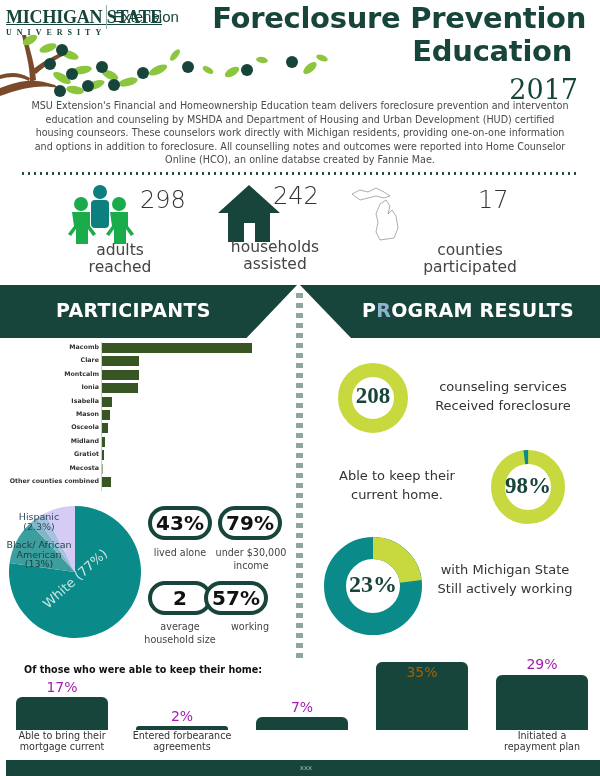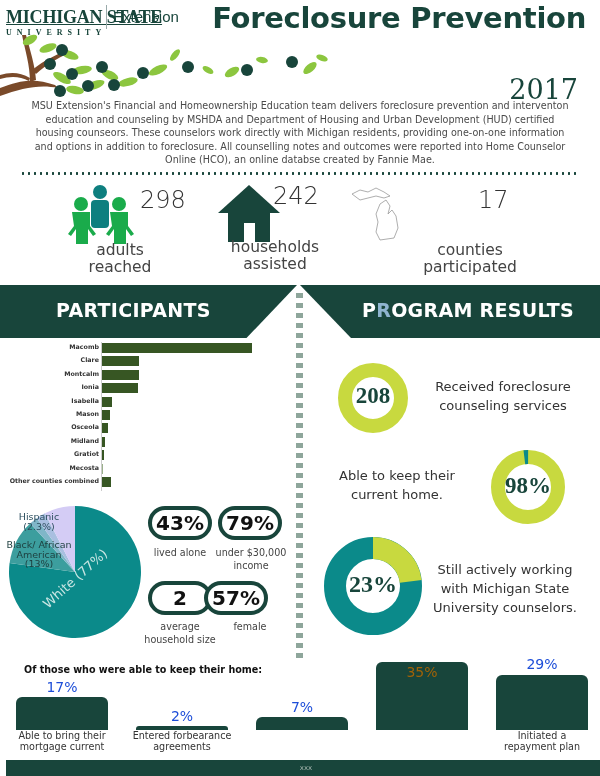--- a/index.html
+++ b/index.html
@@ -36,21 +36,21 @@
   
   .pill { width: 64px; height: 34px; border: 4px solid #18453b; border-radius: 18px; background:#fff; text-align: center; font-weight: bold; font-size: 20px; line-height: 26px; color: #111; }
   .pill-label { text-align: center; font-size: 9.6px; line-height: 13px; color: #444; }
   
   .donut-num { font-weight: bold; font-size: 23px; color: #18453b; text-align: center; font-family: Liberation Serif, serif; }
   .res-text { text-align: center; font-size: 13px; line-height: 19px; color: #333; }
   
   .btm-title { left: 24px; top: 664px; font-size: 9.6px; font-weight: bold; color: #111; }
   .bcol { position: absolute; width: 92px; }
   .bcol .bblock { position: absolute; left: 0; bottom: 0; width: 92px; background: #18453b; border-radius: 6px 6px 0 0; }
-  .bval { position: absolute; width: 92px; text-align: center; font-size: 14px; color: #1d4ed8; }
+  .bval { position: absolute; width: 92px; text-align: center; font-size: 14px; color: #a21caf; }
   .blbl { position: absolute; width: 120px; text-align: center; font-size: 9.6px; line-height: 10.5px; color: #333; }
   .footer { left: 0; top: 760px; width: 600px; height: 16px; background: #18453b; color: #a7b8b0; font-size: 7px; text-align: center; line-height: 16px; margin-left: 6px; }
 </style>
 </head>
 <body>
 
 <div class="abs msu-name">
   <div class="l1">MICHIGAN STATE</div>
   <div class="l2">UNIVERSITY</div>
 </div>
@@ -92,20 +92,21 @@
     <circle cx="60" cy="61" r="6"></circle>
       <circle cx="143" cy="43" r="6"></circle>
       <circle cx="188" cy="37" r="6"></circle>
     <circle cx="247" cy="40" r="6"></circle>
       <circle cx="292" cy="32" r="6"></circle>
   </g>
 </svg>
 
 <div class="abs title">
   <div>Foreclosure Prevention</div>
+  <div class="line2">Education</div>
 </div>
 <div class="abs year">2017</div>
 <div class="abs intro">MSU Extension's Financial and Homeownership Education team delivers foreclosure prevention and interventon education and counseling by MSHDA and Department of Housing and Urban Development (HUD) certified housing counseors. These counselors work directly with Michigan residents, providing one-on-one information and options in addition to foreclosure. All counselling notes and outcomes were reported into Home Counselor Online (HCO), an online databse created by Fannie Mae.</div>
 <div class="abs dots" style="top:172px"></div>
 
 <svg class="abs" style="left:64px;top:184px" width="72" height="60">
   <circle cx="36" cy="8" r="7" fill="#0e7f7f"></circle>
   <rect x="27" y="16" width="18" height="28" rx="4" fill="#0e7f7f"></rect>
   <circle cx="17" cy="20" r="7" fill="#1aab4b"></circle>
   <path d="M8 28 h18 v14 l6 8 -3 2 -5 -7 v15 h-12 v-15 l-5 7 -3 -2 6 -8 z" fill="#1aab4b"></path>
@@ -226,51 +227,50 @@
     <div>under $30,000</div>
     <div>income</div>
   </div>
 <div class="abs pill" style="left:148px;top:581px">2</div>
 <div class="abs pill-label" style="left:130px;top:620px;width:100px">
     <div>average</div>
     <div>household size</div>
   </div>
 <div class="abs pill" style="left:204px;top:581px">57%</div>
 <div class="abs pill-label" style="left:210px;top:620px;width:80px">
-    <div>female</div>
+    <div>working</div>
   </div>
 
 <svg class="abs" style="left:337px;top:362px" width="72" height="72" viewBox="0 0 72 72">
   <circle cx="36" cy="36" r="28" fill="none" stroke="#c8d93f" stroke-width="14"></circle>
 </svg>
 <div class="abs donut-num" style="left:337px;top:383px;width:72px">208</div>
 <div class="abs res-text" style="left:418px;top:377px;width:170px">
+  <div>counseling services</div>
   <div>Received foreclosure</div>
-  <div>counseling services</div>
 </div>
 
 <div class="abs res-text" style="left:322px;top:466px;width:150px">
   <div>Able to keep their</div>
   <div>current home.</div>
 </div>
 <svg class="abs" style="left:490px;top:449px" width="76" height="76" viewBox="0 0 76 76">
   <circle cx="38" cy="38" r="30" fill="none" stroke="#c8d93f" stroke-width="14"></circle>
   <circle cx="38" cy="38" r="30" fill="none" stroke="#0b8a8a" stroke-width="14" stroke-dasharray="3.8 200" transform="rotate(-97 38 38)"></circle>
 </svg>
 <div class="abs donut-num" style="left:490px;top:473px;width:76px">98%</div>
 
 <svg class="abs" style="left:323px;top:536px" width="100" height="100" viewBox="0 0 100 100">
   <circle cx="50" cy="50" r="38" fill="none" stroke="#0b8a8a" stroke-width="22"></circle>
   <circle cx="50" cy="50" r="38" fill="none" stroke="#c8d93f" stroke-width="22" stroke-dasharray="54.9 300" transform="rotate(-90 50 50)"></circle>
 </svg>
 <div class="abs donut-num" style="left:323px;top:571px;width:100px;font-size:24px">23%</div>
 <div class="abs res-text" style="left:430px;top:560px;width:150px">
+  <div>with Michigan State</div>
   <div>Still actively working</div>
-  <div>with Michigan State</div>
-  <div>University counselors.</div>
 </div>
 
 <div class="abs btm-title">Of those who were able to keep their home:</div>
 
 <div class="abs" style="left:0;top:670px;width:600px;height:90px">
   <div class="bcol" style="left:16px;top:0;height:60px">
     <div class="bblock" style="height:33px"></div>
   </div>
   <div class="bval" style="left:16px;top:9px">17%</div>
   <div class="blbl" style="left:2px;top:61px">

